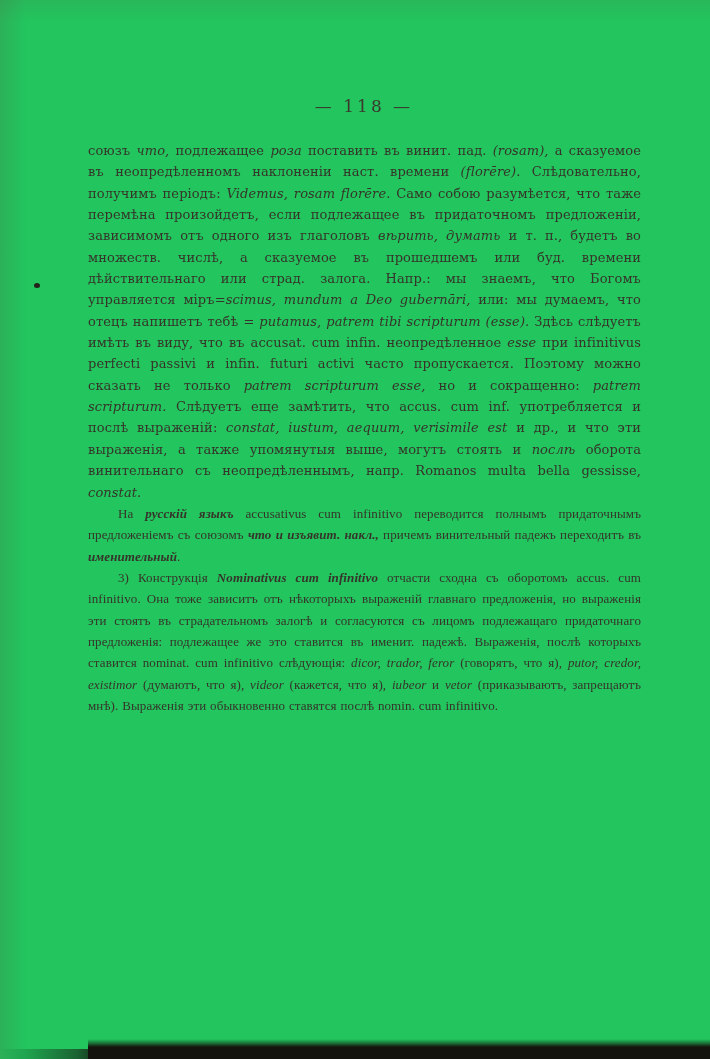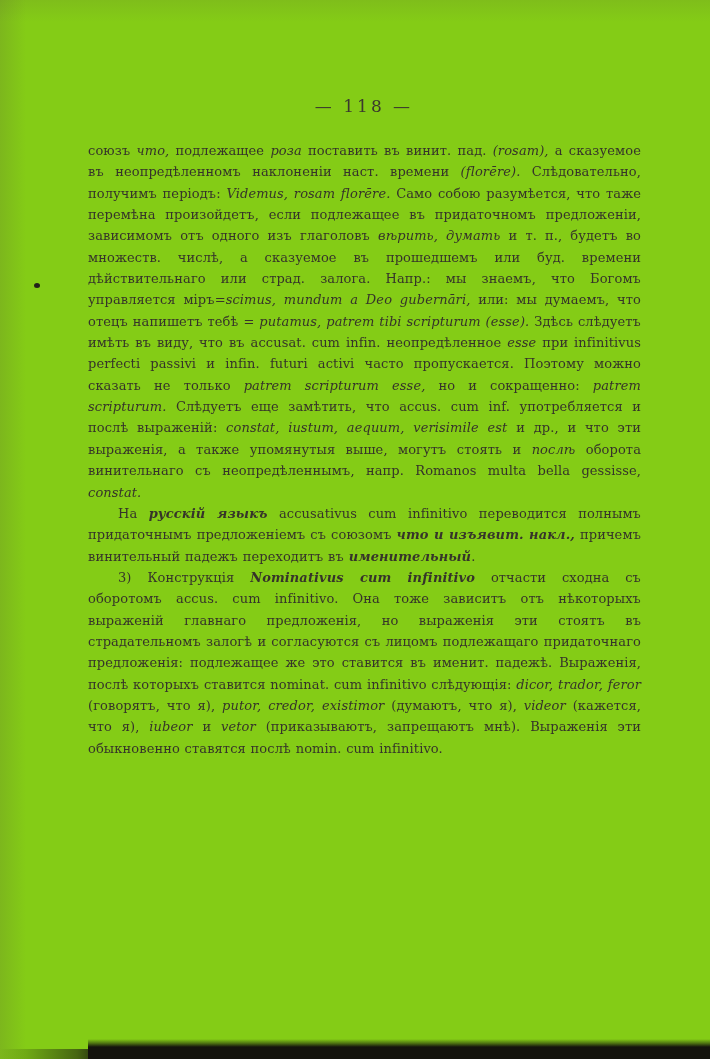--- a/index.html
+++ b/index.html
@@ -8,21 +8,21 @@
     background: #9a957c;
   }
   .page {
     position: relative;
     width: 710px;
     height: 1059px;
     overflow: hidden;
     background:
       radial-gradient(ellipse 130% 90% at 50% 42%, #dedab c0%, transparent 100%),
       radial-gradient(ellipse 120% 85% at 52% 40%, #dcd8ba 0%, #d5d1b3 55%, #c8c4a6 100%);
-    background-color: #84cc16;
+    background-color: #22c55e;
     font-family: "DejaVu Serif", "Liberation Serif", serif;
     color: #36342a;
   }
   .edge-shade-left {
     position: absolute;
     left: 0; top: 0; bottom: 0;
     width: 26px;
     background: linear-gradient(to right, rgba(90,85,60,0.18), rgba(90,85,60,0));
     pointer-events: none;
   }
@@ -71,20 +71,21 @@
   .text-block p {
     margin: 0;
     font-size: 13px;
     line-height: 21.35px;
     text-align: justify;
     letter-spacing: 0.1px;
     word-spacing: 0.5px;
   }
   .text-block p.indent {
     text-indent: 30px;
+    font-family: Liberation Serif, serif;
   }
   .it { font-style: italic; }
   .bd { font-weight: bold; }
 </style>
 </head>
 <body>
 
 <div class="page">
   <div class="edge-shade-top"></div>
   <div class="edge-shade-left"></div>

